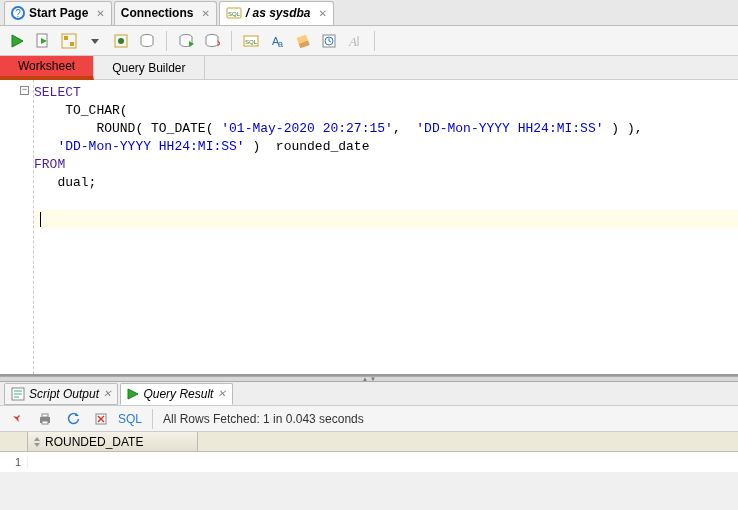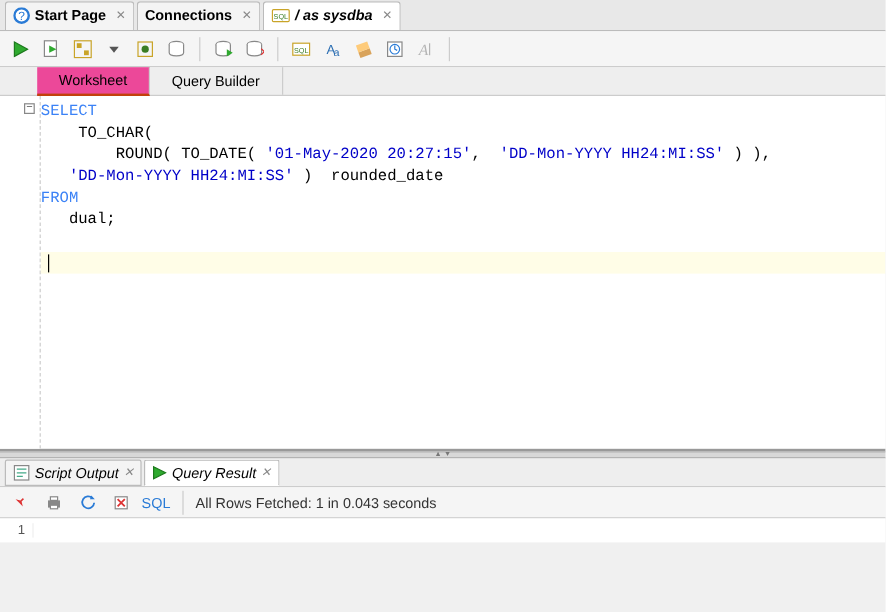--- a/index.html
+++ b/index.html
@@ -72,24 +72,23 @@
     border-bottom: 1px solid #ccc;
   }
   .sub-tab {
     padding: 4px 18px;
     border-right: 1px solid #ccc;
     cursor: pointer;
     display:flex;
     align-items:center;
   }
   .sub-tab.active {
-    background: #ec4899;
-    border-bottom: 2px solid #c2410c;
+    background: #ef4444;
+    border-bottom: 4px solid #c2410c;
     margin-bottom: -1px;
-    margin-left: 31px;
   }
   .editor {
     background: #fff;
     height: 296px;
     position: relative;
     font-family: "Courier New", monospace;
     font-size: 13px;
     line-height: 18px;
     overflow: hidden;
     border-bottom: 2px solid #999;
@@ -112,21 +111,21 @@
     text-align: center;
     color: #555;
     background:#fff;
   }
   .code {
     position: absolute;
     left: 34px; right: 0; top: 4px;
     white-space: pre;
     color: #000;
   }
-  .kw { color: #3b82f6; }
+  .kw { color: #4c1d95; }
   .str { color: #0000c8; }
   .cursor-line {
     position: absolute;
     left: 34px; right: 0;
     height: 18px;
     background: #fffde7;
   }
   .caret {
     position:absolute;
     width:1px; height:15px;
@@ -406,16 +405,28 @@
         <rect x="2" y="2" width="10" height="10" fill="#fff" stroke="#888"></rect>
         <path d="M4 4l6 6M10 4l-6 6" stroke="#d33" stroke-width="1.5"></path>
       </svg>
   </div>
   <span style="color:#2a7bd6;cursor:pointer">SQL</span>
   <div class="tb-sep"></div>
   <span class="status-text">All Rows Fetched: 1 in 0.043 seconds</span>
 </div>
 
 <div class="grid">
+  <div class="grid-header">
+    <div class="gh-rownum"></div>
+    <div class="gh-col">
+      <span>
+        <svg width="10" height="12">
+            <polygon points="5,1 8,5 2,5" fill="#999"></polygon>
+            <polygon points="2,7 8,7 5,11" fill="#999"></polygon>
+          </svg>
+      </span>
+      <span>ROUNDED_DATE</span>
+    </div>
+  </div>
   <div class="grid-row">
     <div class="gr-num">1</div>
   </div>
 </div>
 
 </body></html>

